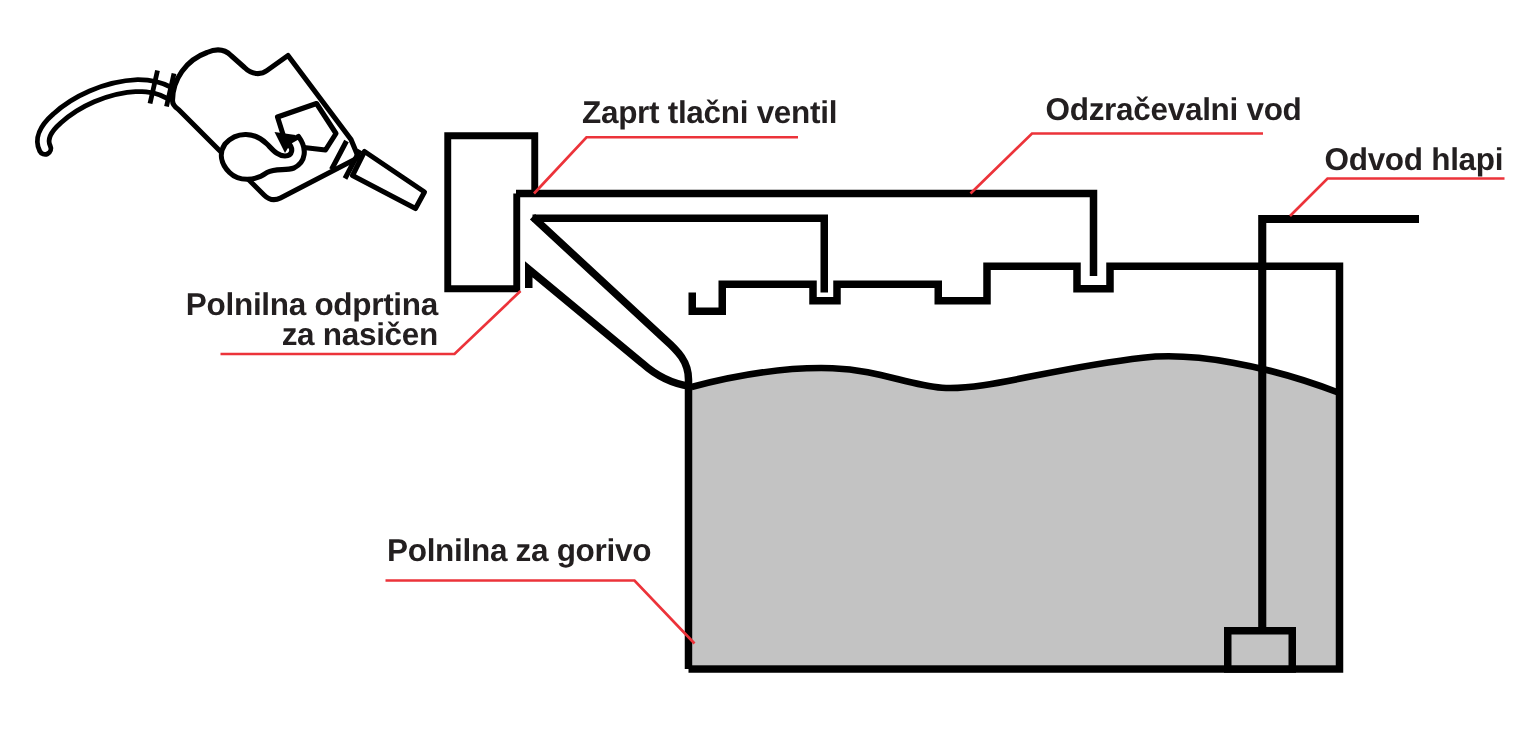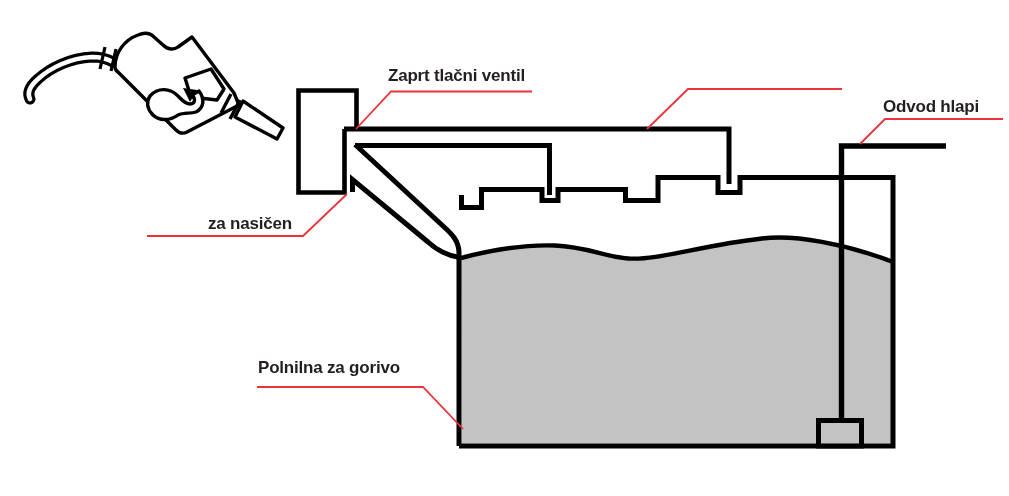--- a/index.html
+++ b/index.html
@@ -8,21 +8,21 @@
     width:1009px;height:496px;
     background:#fff;
     overflow:hidden;
     font-family:"Liberation Sans", sans-serif;
   }
   #art{position:absolute;left:0;top:0;width:100%;height:100%;}
   .label{
     position:absolute;
     color:#231f20;
     font-weight:700;
-    font-size:17px;
+    font-size:21px;
     line-height:19.5px;
     white-space:nowrap;
     letter-spacing:-0.2px;
   }
   .label.right{text-align:right;}
 </style>
 </head>
 <body>
 
 <div id="canvas">
@@ -73,23 +73,24 @@
 
     <polyline points="532,91.5 391,91.5 356,129" fill="none" stroke="#ec333a" stroke-width="1.8"></polyline>
     <polyline points="842,89 688,89 647,129" fill="none" stroke="#ec333a" stroke-width="1.8"></polyline>
     <polyline points="1003,119 885,119 860,144" fill="none" stroke="#ec333a" stroke-width="1.8"></polyline>
     <polyline points="147,236 303,236 347,194" fill="none" stroke="#ec333a" stroke-width="1.8"></polyline>
     <polyline points="257,387 423,387 463,429" fill="none" stroke="#ec333a" stroke-width="1.8"></polyline>
   </svg>
 
   <div class="label" style="left:388px;top:66px;">Zaprt tlačni ventil</div>
 
+  <div class="label" style="left:697px;top:64px;">Odzračevalni vod</div>
 
   <div class="label" style="left:883px;top:97px;">Odvod hlapi</div>
 
   <div class="label right" style="right:717px;top:194px;">
-    <br>
+    <span>Polnilna odprtina</span><br>
     <span>za nasičen</span>
   </div>
 
 
   <div class="label" style="left:258px;top:358px;">Polnilna za gorivo</div>
 </div>
 
 </body></html>

